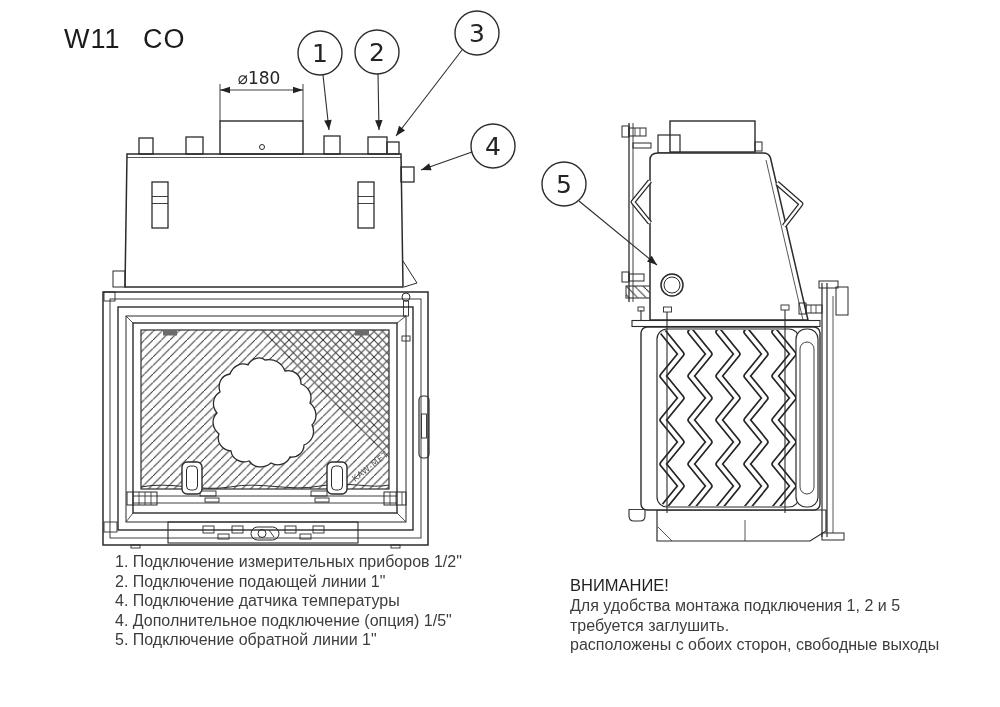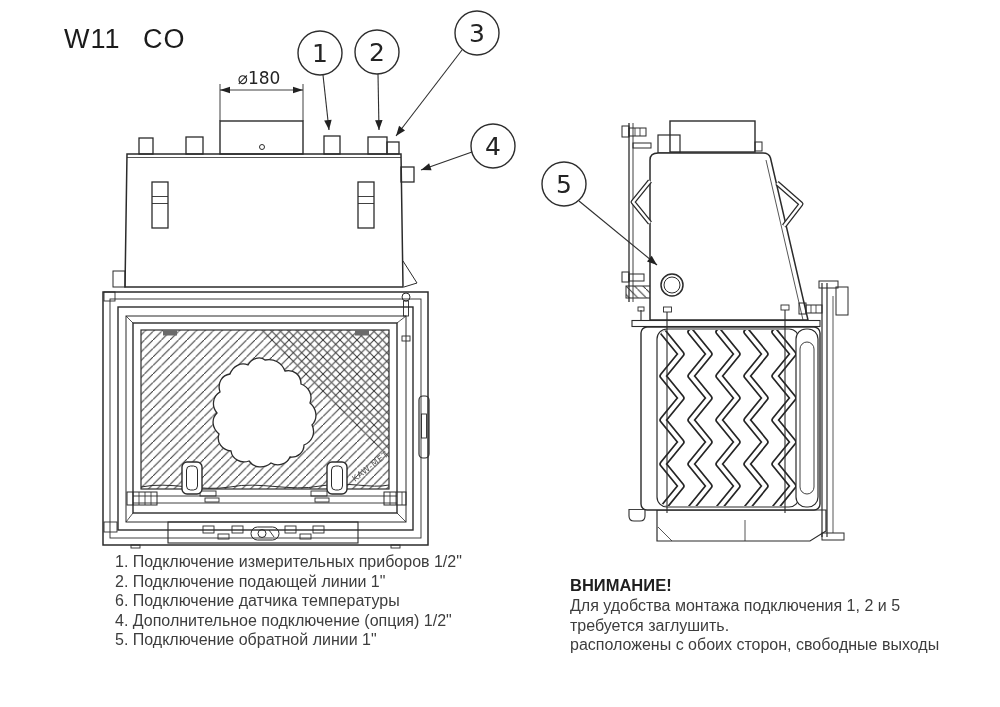--- a/index.html
+++ b/index.html
@@ -4,21 +4,21 @@
 <style>
   html,body{margin:0;padding:0;background:#ffffff;}
   .page{position:relative;width:1000px;height:707px;background:#fff;
         font-family:"Liberation Sans",sans-serif;overflow:hidden;}
   .title{position:absolute;left:64px;top:24px;font-size:27px;color:#1b1b1b;
          letter-spacing:1px;word-spacing:14px;}
   .legend{position:absolute;left:115px;top:552px;font-size:16px;color:#3d3d3d;
           line-height:19.6px;white-space:nowrap;}
   .warning{position:absolute;left:570px;top:575px;font-size:16px;color:#3d3d3d;
            line-height:19.6px;white-space:nowrap;}
-  .warning .w-title{font-weight:bold;font-size:16.5px;color:#1f1f1f;line-height:21px;}
+  .warning .w-title{font-weight:normal;font-size:16.5px;color:#1f1f1f;line-height:21px;}
   svg{position:absolute;left:0;top:0;}
   svg text{font-family:"DejaVu Sans","Liberation Sans",sans-serif;}
   .callout-num{font-size:25px;fill:#242424;}
   .dim-label{font-size:17px;fill:#242424;}
   .logo-text{font-size:8.5px;fill:#5a5a5a;letter-spacing:.5px;}
 </style>
 </head>
 <body>
 
 <div class="page">
@@ -282,22 +282,22 @@
         <line x1="579" y1="201" x2="657" y2="265" stroke-width="1.1" marker-end="url(#arrowM)"></line>
         <circle cx="564" cy="184" r="22" fill="#ffffff"></circle>
         <text class="callout-num" x="564" y="193" text-anchor="middle" stroke="none">5</text>
       </g>
     </g>
   </svg>
 
   <div class="legend">
     <div>1. Подключение измерительных приборов 1/2"</div>
     <div>2. Подключение подающей линии 1"</div>
-    <div>6. Подключение датчика температуры</div>
-    <div>4. Дополнительное подключение (опция) 1/2"</div>
+    <div>4. Подключение датчика температуры</div>
+    <div>4. Дополнительное подключение (опция) 1/5"</div>
     <div>5. Подключение обратной линии 1"</div>
   </div>
 
   <div class="warning">
     <div class="w-title">ВНИМАНИЕ!</div>
     <div>Для удобства монтажа подключения 1, 2 и 5</div>
     <div>требуется заглушить.</div>
     <div>расположены с обоих сторон, свободные выходы</div>
   </div>
 

